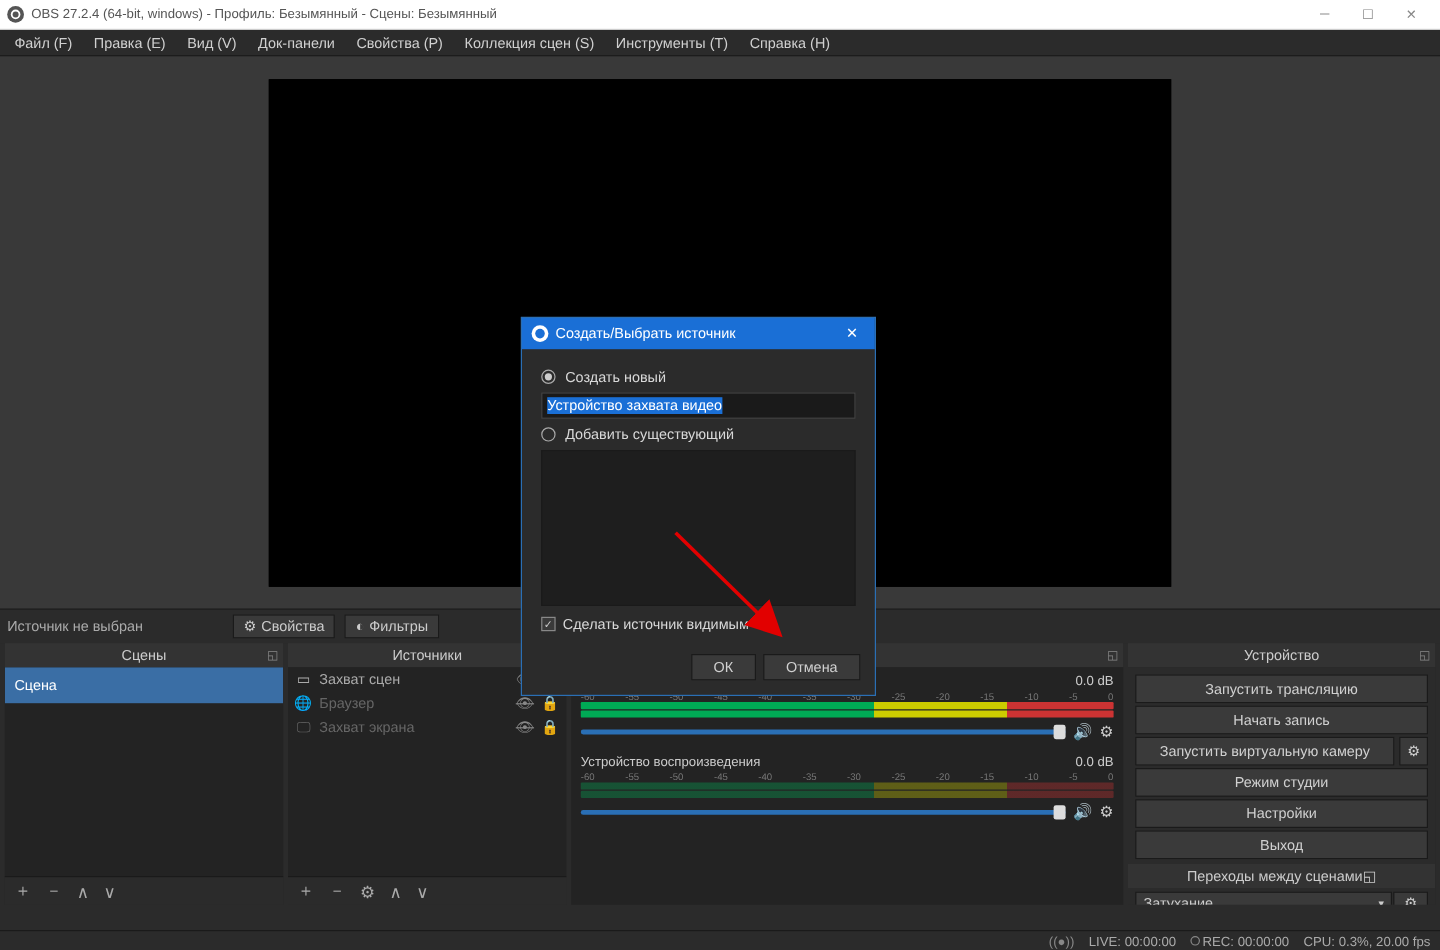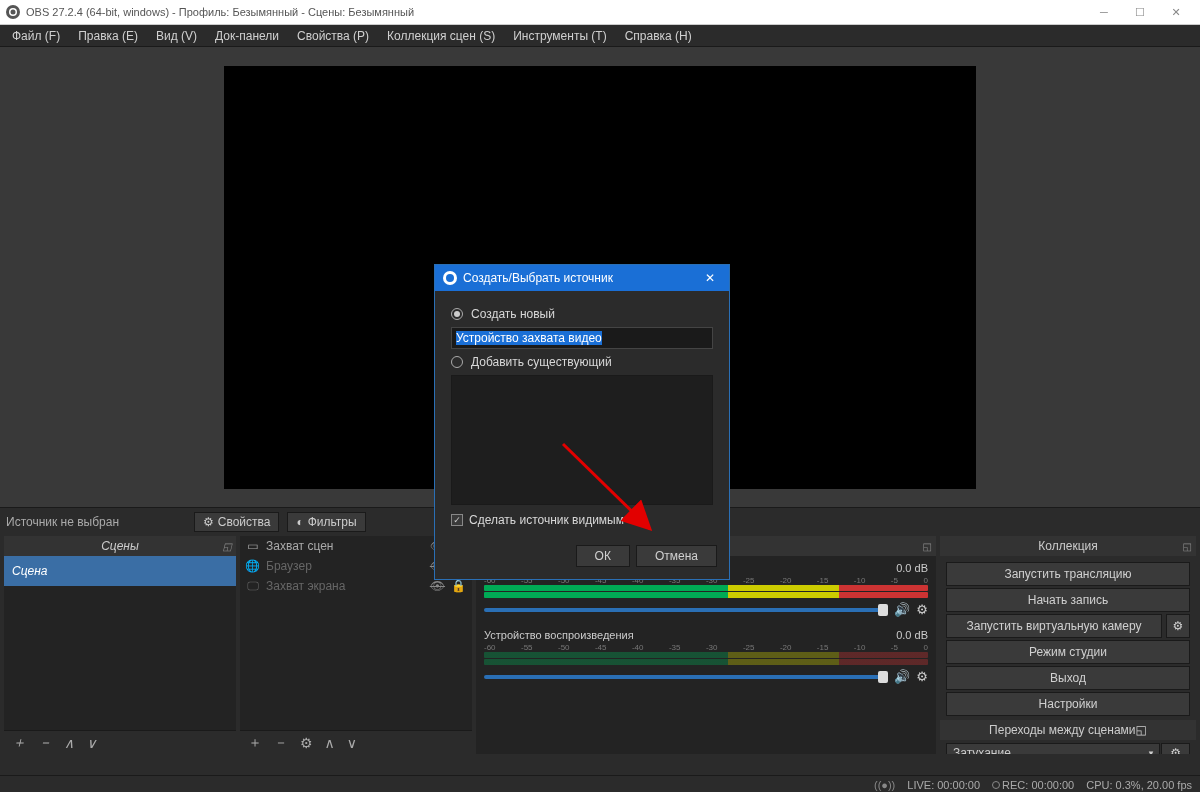--- a/index.html
+++ b/index.html
@@ -27,21 +27,21 @@
 .no-source { color: #aaa; font-size: 12px; flex: 0 0 180px; }
 .tool-btn { background: #3a3a3a; border: 1px solid #1a1a1a; padding: 2px 8px; display: flex; align-items: center; gap: 4px; color: #ccc; font-size: 12px; }
 
 .panels { display: flex; height: 222px; gap: 4px; padding: 0 4px 4px 4px; }
 .panel { background: #2b2b2b; display: flex; flex-direction: column; }
 .panel-hdr { background: #333; height: 20px; display: flex; align-items: center; justify-content: center; color: #ccc; font-size: 12px; position: relative; }
 .panel-hdr .dock-icon { position: absolute; right: 4px; color: #888; font-size: 10px; }
 .panel-body { flex: 1; background: #232323; overflow: hidden; position: relative; }
 .panel-footer { height: 24px; background: #2b2b2b; border-top: 1px solid #1a1a1a; display: flex; align-items: center; padding: 0 4px; gap: 4px; }
 
-.scenes-panel { width: 232px; font-style: italic; }
+.scenes-panel { width: 232px; }
 .sources-panel { width: 232px; }
 .mixer-panel { flex: 1; }
 .controls-panel { width: 256px; }
 
 .scene-item { background: #3a6ea5; color: #fff; padding: 8px 8px; font-size: 12px; }
 .source-row { display: flex; align-items: center; padding: 3px 6px; color: #aaa; font-size: 12px; gap: 6px; }
 .source-row .src-icon { width: 14px; display: flex; justify-content: center; }
 .source-row .src-name { flex: 1; }
 .source-row .eye-icon, .source-row .lock-icon { color: #888; font-size: 12px; }
 
@@ -152,20 +152,24 @@
       </div>
       <div class="panel-footer">
         <span class="footer-btn">＋</span>
         <span class="footer-btn">－</span>
         <span class="footer-btn">∧</span>
         <span class="footer-btn">∨</span>
       </div>
     </div>
 
     <div class="panel sources-panel">
+      <div class="panel-hdr">
+        <span>Источники</span>
+        <span class="dock-icon">◱</span>
+      </div>
       <div class="panel-body">
         <div class="source-row">
           <span class="src-icon">▭</span>
           <span class="src-name">Захват сцен</span>
           <span class="eye-icon">👁</span>
           <span class="lock-icon">🔒</span>
         </div>
         <div class="source-row" style="color:#666">
           <span class="src-icon">🌐</span>
           <span class="src-name">Браузер</span>
@@ -253,33 +257,33 @@
               </div>
             <span class="vol-icon">🔊</span>
             <span class="gear-small">⚙</span>
           </div>
         </div>
       </div>
     </div>
 
     <div class="panel controls-panel">
       <div class="panel-hdr">
-        <span>Коллекция</span>
+        <span>Устройство</span>
         <span class="dock-icon">◱</span>
       </div>
       <div class="panel-body" style="background:#2b2b2b; padding-top:4px;">
         <div class="ctrl-btn">Запустить трансляцию</div>
         <div class="ctrl-btn">Начать запись</div>
         <div style="display:flex; margin:2px 6px; gap:4px;">
           <div class="ctrl-btn" style="flex:1; margin:0;">Запустить виртуальную камеру</div>
           <div class="ctrl-btn" style="width:24px; margin:0; padding:4px 0;">⚙</div>
         </div>
         <div class="ctrl-btn">Режим студии</div>
+        <div class="ctrl-btn">Настройки</div>
         <div class="ctrl-btn">Выход</div>
-        <div class="ctrl-btn">Настройки</div>
 
         <div class="transitions-hdr">
           <span>Переходы между сценами</span>
           <span class="dock-icon">◱</span>
         </div>
         <div class="trans-row">
           <div class="trans-select">
             <span>Затухание</span>
             <span class="chev">▾</span>
           </div>

